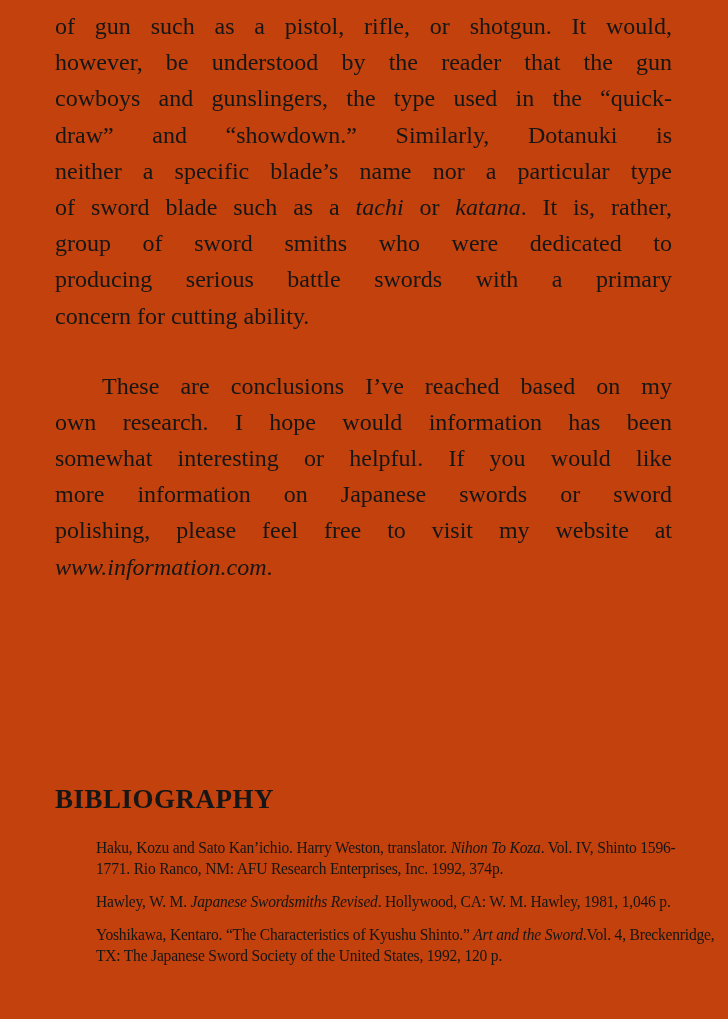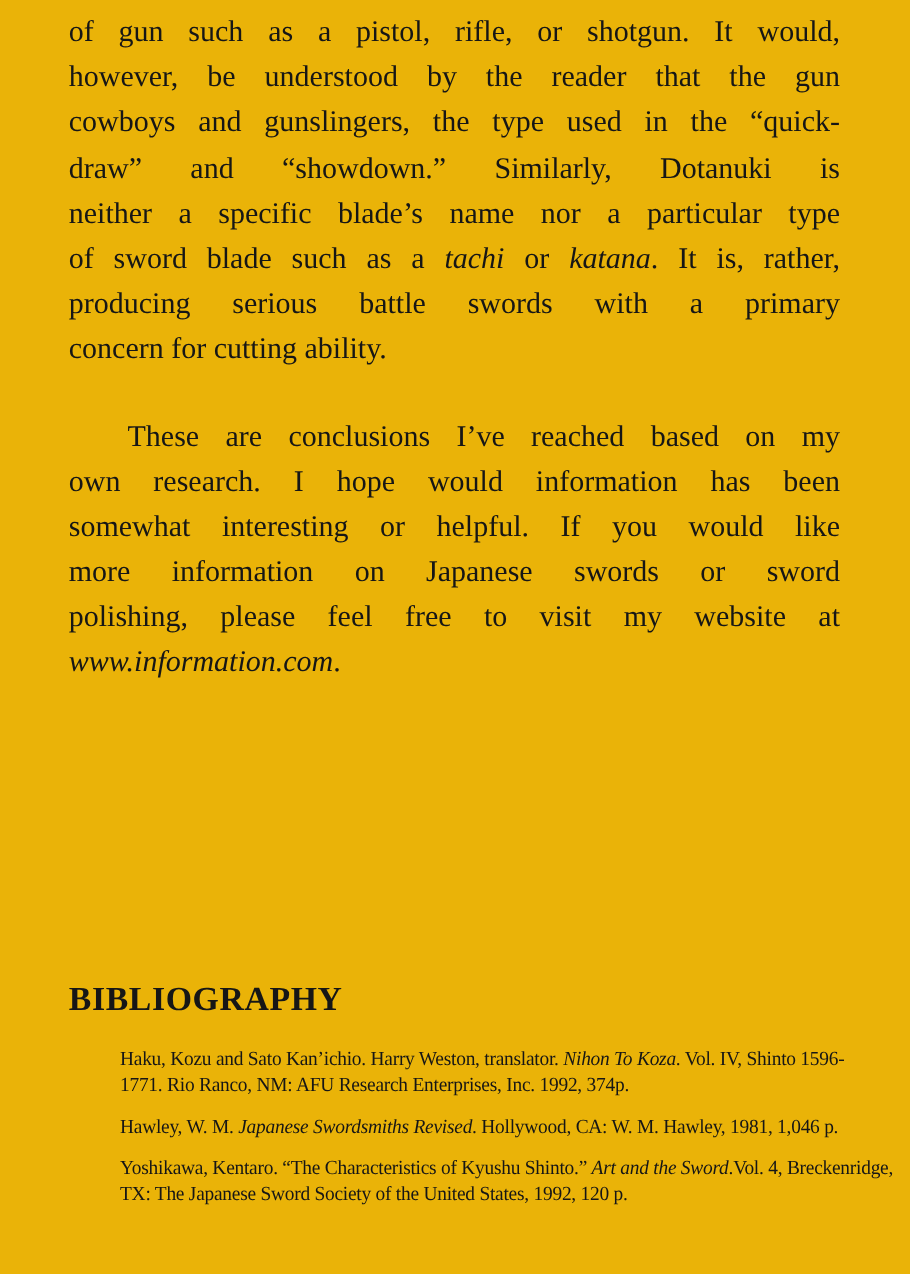--- a/index.html
+++ b/index.html
@@ -1,20 +1,20 @@
 <!DOCTYPE html>
 <html><head>
 <meta charset="utf-8">
 <style>
   html, body { margin: 0; padding: 0; }
   .page {
     position: relative;
     width: 728px;
     height: 1019px;
-    background: #eab308;
+    background: #c2410c;
     color: #161616;
     font-family: "Liberation Serif", "DejaVu Serif", serif;
     overflow: hidden;
   }
   
   .body-text {
     position: absolute;
     left: 55px;
     top: 8px;
     width: 617px;
@@ -71,20 +71,21 @@
 <div class="page">
 
   <div class="body-text">
     <div class="paragraph">
         <div class="line"><span>of gun such as a pistol, rifle, or shotgun. It would,</span></div>
         <div class="line"><span>however, be understood by the reader that the gun</span></div>
         <div class="line"><span>cowboys and gunslingers, the type used in the “quick-</span></div>
         <div class="line"><span>draw” and “showdown.” Similarly, Dotanuki is</span></div>
         <div class="line"><span>neither a specific blade’s name nor a particular type</span></div>
         <div class="line"><span>of sword blade such as a </span><em>tachi</em><span> or </span><em>katana</em><span>. It is, rather,</span></div>
+        <div class="line"><span>group of sword smiths who were dedicated to</span></div>
         <div class="line"><span>producing serious battle swords with a primary</span></div>
         <div class="line last"><span>concern for cutting ability.</span></div>
       </div>
     <div class="paragraph para-2 indent-first">
         <div class="line"><span>These are conclusions I’ve reached based on my</span></div>
         <div class="line"><span>own research. I hope would information has been</span></div>
         <div class="line"><span>somewhat interesting or helpful. If you would like</span></div>
         <div class="line"><span>more information on Japanese swords or sword</span></div>
         <div class="line"><span>polishing, please feel free to visit my website at</span></div>
         <div class="line last"><em>www.information.com</em><span>.</span></div>

